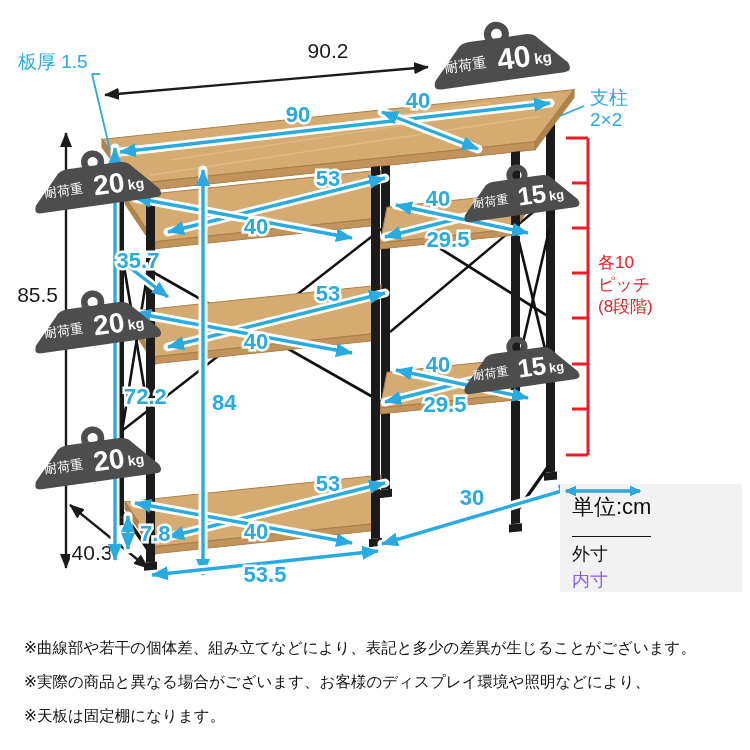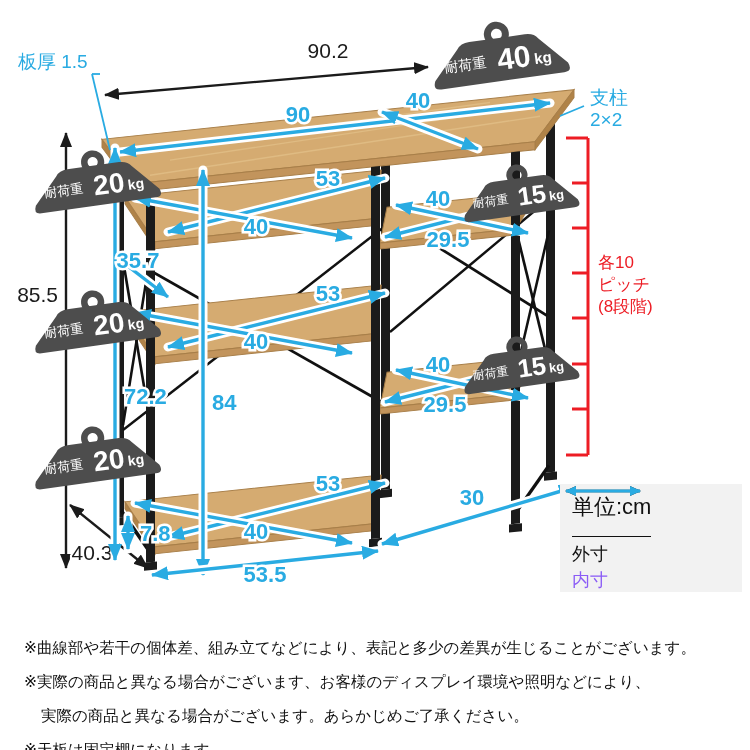--- a/index.html
+++ b/index.html
@@ -287,17 +287,16 @@
     <span class="t-in">内寸</span>
     <svg width="86" height="14">
       <line x1="6" y1="7" x2="80" y2="7" stroke="#29abe2" stroke-width="2.8" marker-start="url(#abS)" marker-end="url(#abS)"></line>
     </svg>
   </div>
 </div>
 
 <div class="notes">
   <p class="n">※曲線部や若干の個体差、組み立てなどにより、表記と多少の差異が生じることがございます。</p>
   <p class="n">※実際の商品と異なる場合がございます、お客様のディスプレイ環境や照明などにより、</p>
-  <p class="n ind">実際の商品と異なる場合がございます。あらかじめご了承ください。</p>
   <p class="n">※天板は固定棚になります。</p>
 </div>
 
 </div>
 
 </body></html>

